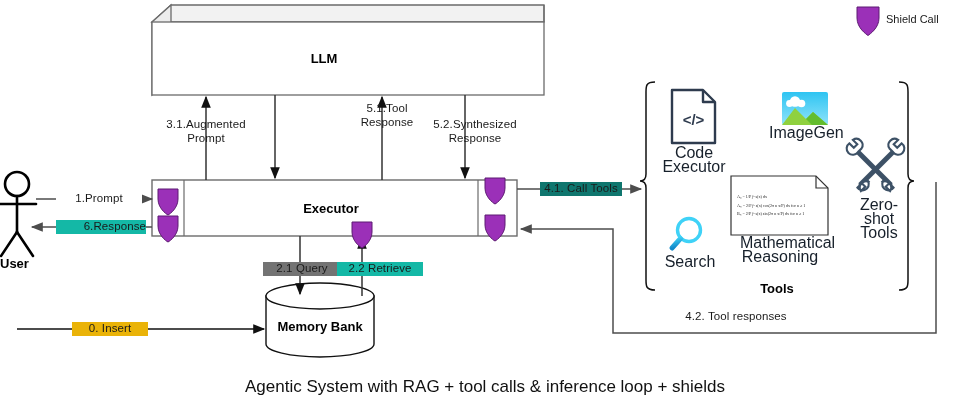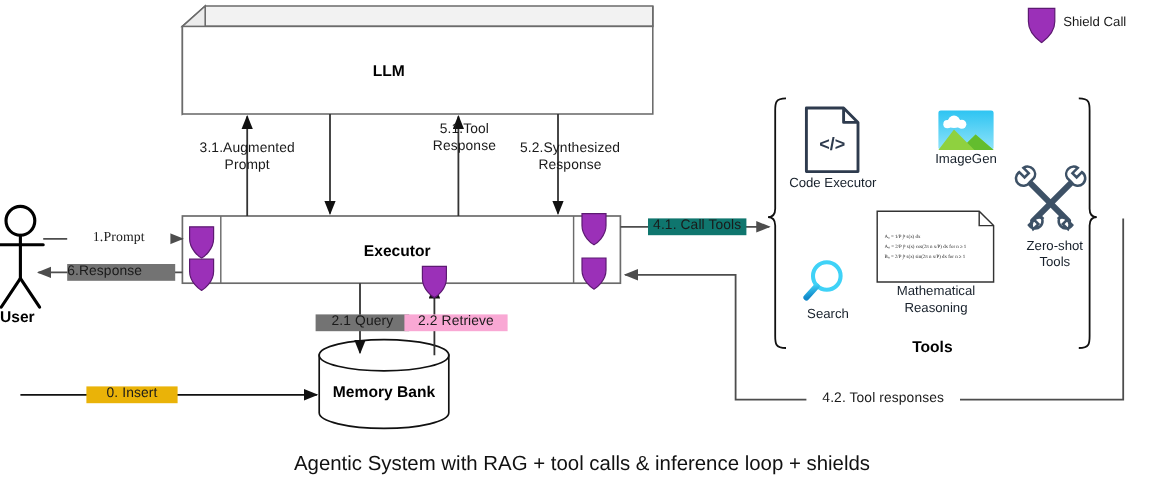--- a/index.html
+++ b/index.html
@@ -26,21 +26,21 @@
   }
   .boxlabel {
     position:absolute;
     font-weight:bold;
     font-size:13px;
     color:#000;
     text-align:center;
   }
   .tool-label {
     position:absolute;
-    font-size:11px;
+    font-size:16px;
     line-height:14px;
     text-align:center;
     color:#17202b;
     white-space:pre-line;
   }
   .mathdoc-lines { position:absolute; }
   .legend-text {
     position:absolute;
     font-size:11px;
     color:#1a1a1a;
@@ -234,28 +234,28 @@
   <div class="boxlabel" style="left:0px;top:256px;width:36px;text-align:left;">User</div>
   <div class="boxlabel" style="left:727px;top:281px;width:100px;">Tools</div>
 
   <div class="lbl" style="left:142px;top:118px;width:128px;text-align:center;">3.1.Augmented
 Prompt</div>
   <div class="lbl" style="left:339px;top:102px;width:96px;text-align:center;">5.1.Tool
 Response</div>
   <div class="lbl" style="left:420px;top:118px;width:110px;text-align:center;">5.2.Synthesized
 Response</div>
 
-  <div class="lbl" style="left:56px;top:192px;width:86px;text-align:center;background:#fff;font-family:Liberation Serif, serif;">1.Prompt</div>
-  <div class="lbl" style="left:56px;top:220px;width:90px;text-align:left;background:#737373;">6.Response</div>
+  <div class="lbl" style="left:56px;top:192px;width:86px;text-align:center;background:#fff;">1.Prompt</div>
+  <div class="lbl" style="left:56px;top:220px;width:90px;text-align:right;background:#14b8a6;">6.Response</div>
 
   <div class="lbl" style="left:263px;top:262px;width:78px;text-align:center;background:#737373;">2.1 Query</div>
-  <div class="lbl" style="left:337px;top:262px;width:86px;text-align:center;background:#f9a8d4;">2.2 Retrieve</div>
+  <div class="lbl" style="left:337px;top:262px;width:86px;text-align:center;background:#14b8a6;">2.2 Retrieve</div>
 
   <div class="lbl" style="left:540px;top:182px;width:82px;text-align:center;background:#0f766e;">4.1. Call Tools</div>
-  <div class="lbl" style="left:672px;top:326px;width:128px;text-align:center;background:#fff;">4.2. Tool responses</div>
+  <div class="lbl" style="left:672px;top:310px;width:128px;text-align:center;background:#fff;">4.2. Tool responses</div>
   <div class="lbl" style="left:72px;top:322px;width:76px;text-align:center;background:#eab308;">0. Insert</div>
 
   <div class="tool-label" style="left:650px;top:146px;width:88px;">Code Executor</div>
   <div class="tool-label" style="left:769px;top:126px;width:72px;">ImageGen</div>
   <div class="tool-label" style="left:662px;top:255px;width:56px;">Search</div>
   <div class="tool-label" style="left:740px;top:236px;width:80px;">Mathematical
 Reasoning</div>
   <div class="tool-label" style="left:845px;top:198px;width:68px;">Zero-shot
 Tools</div>
 

